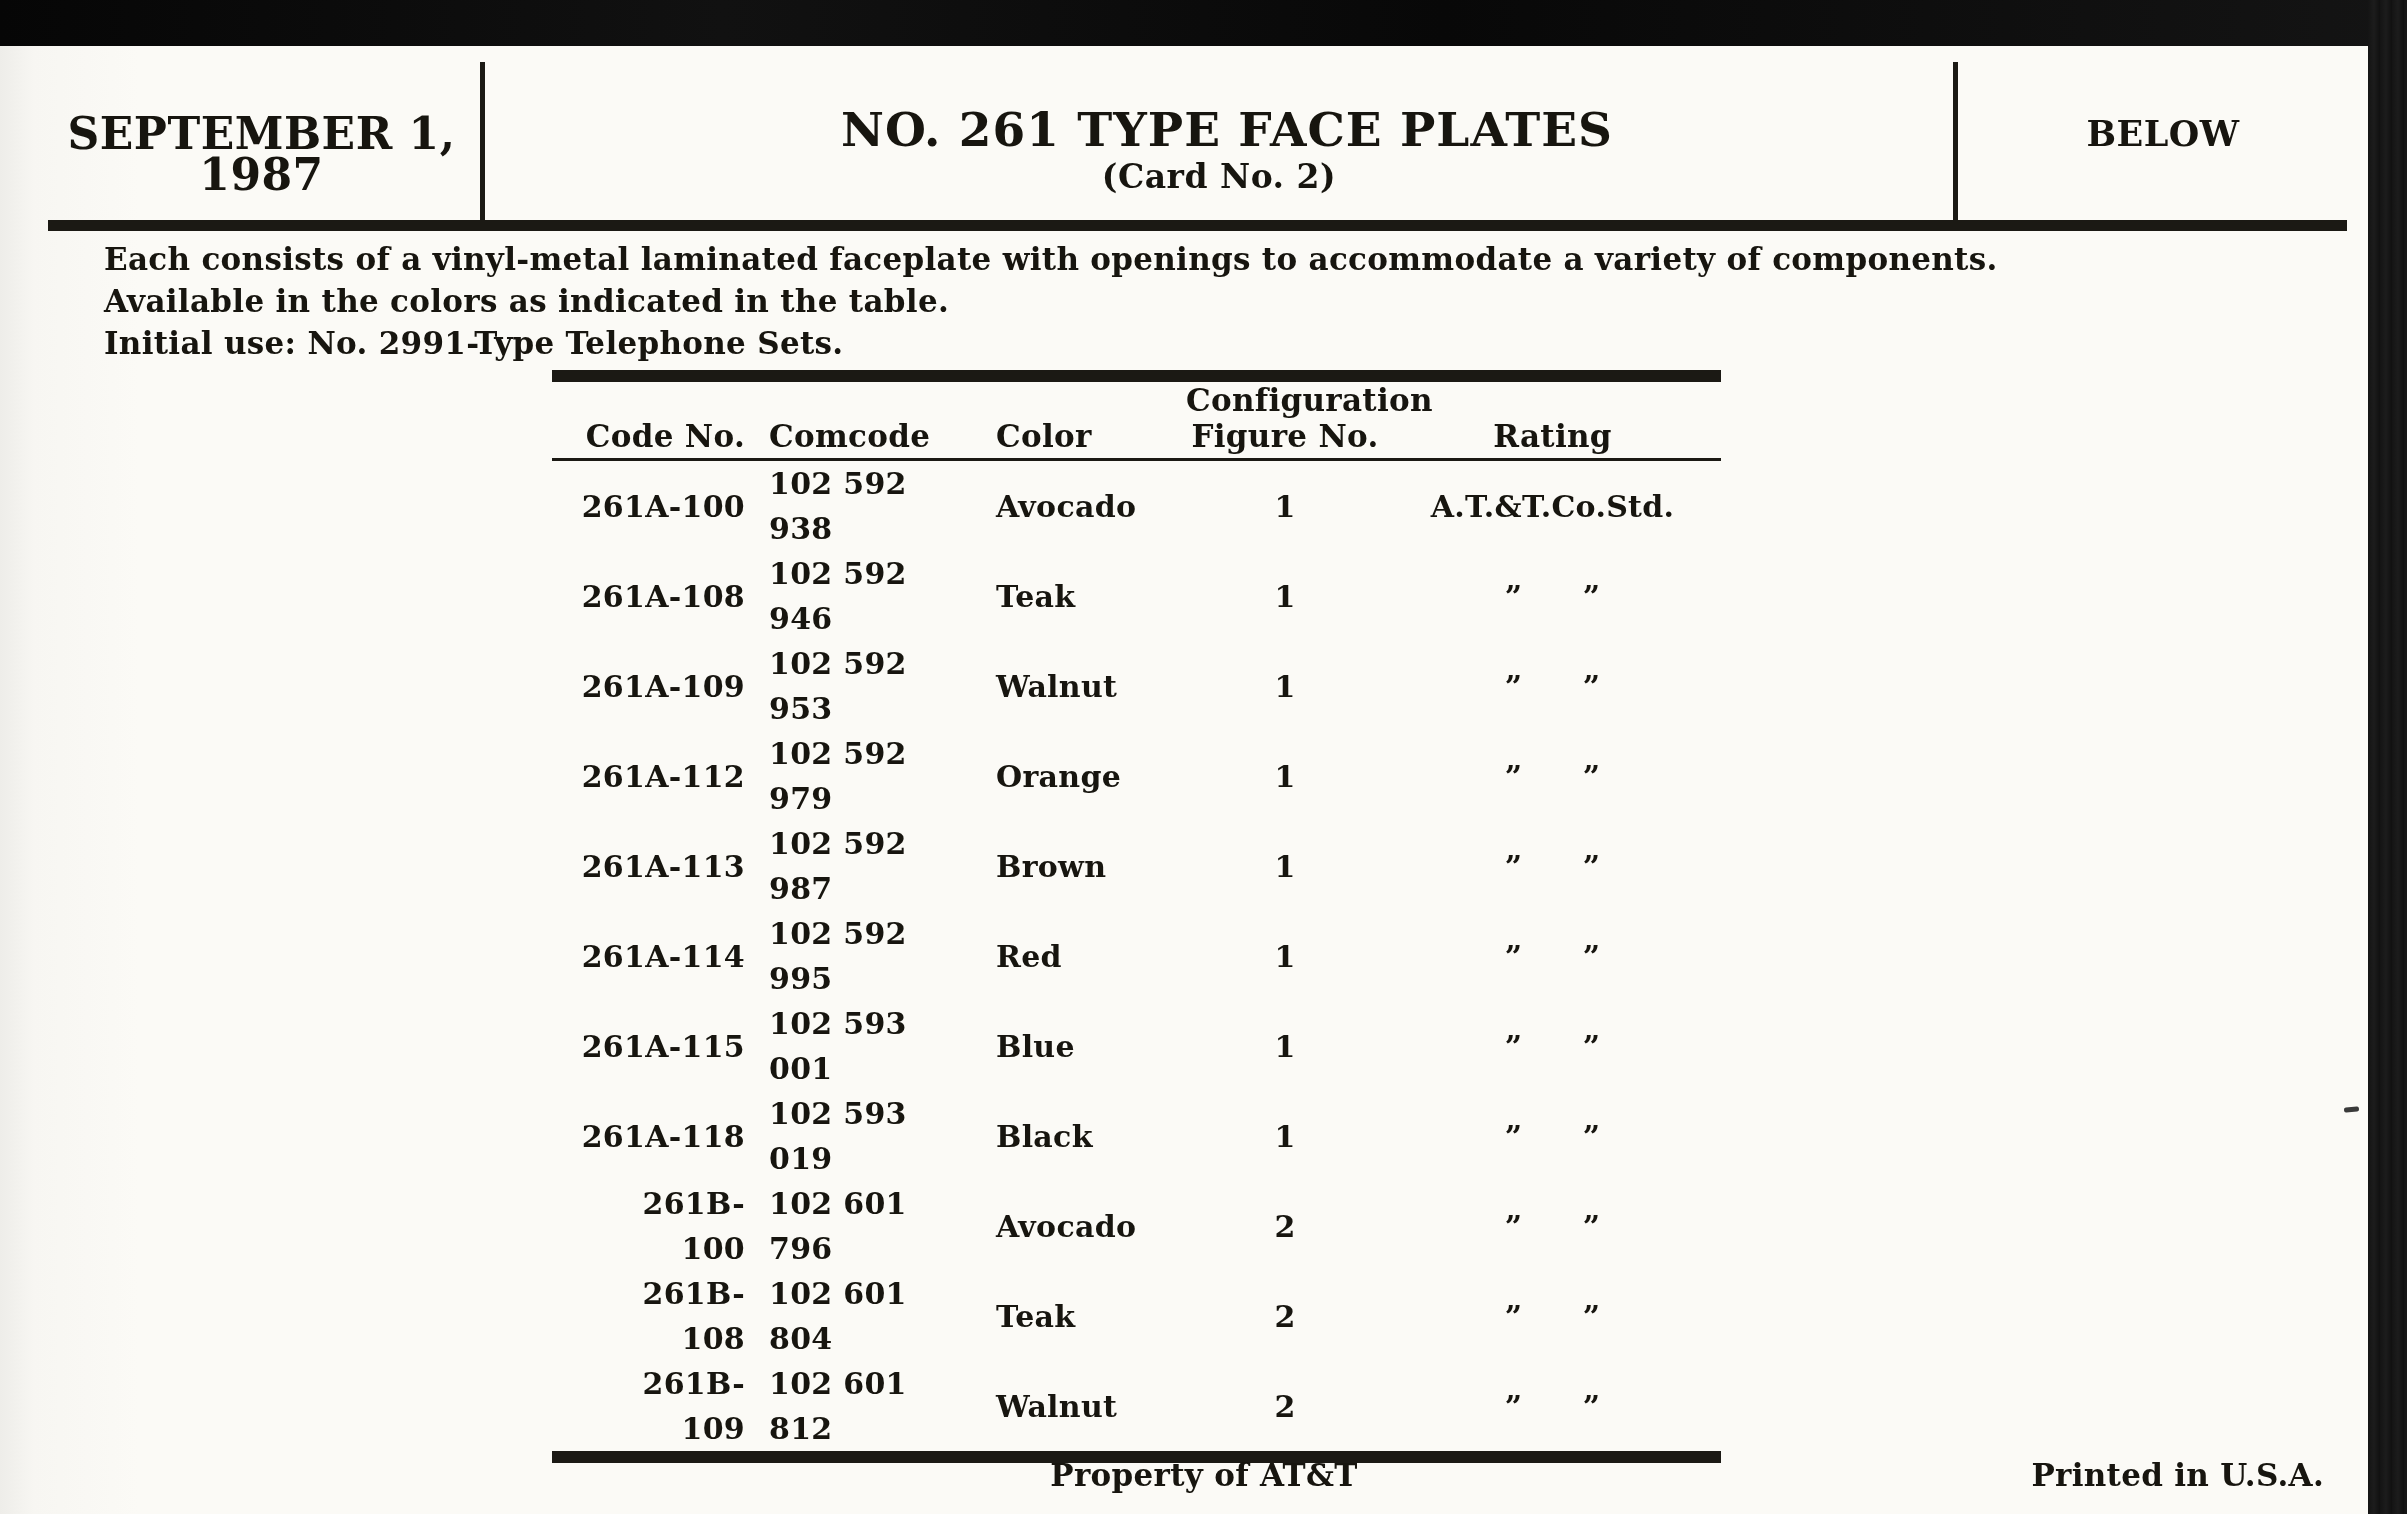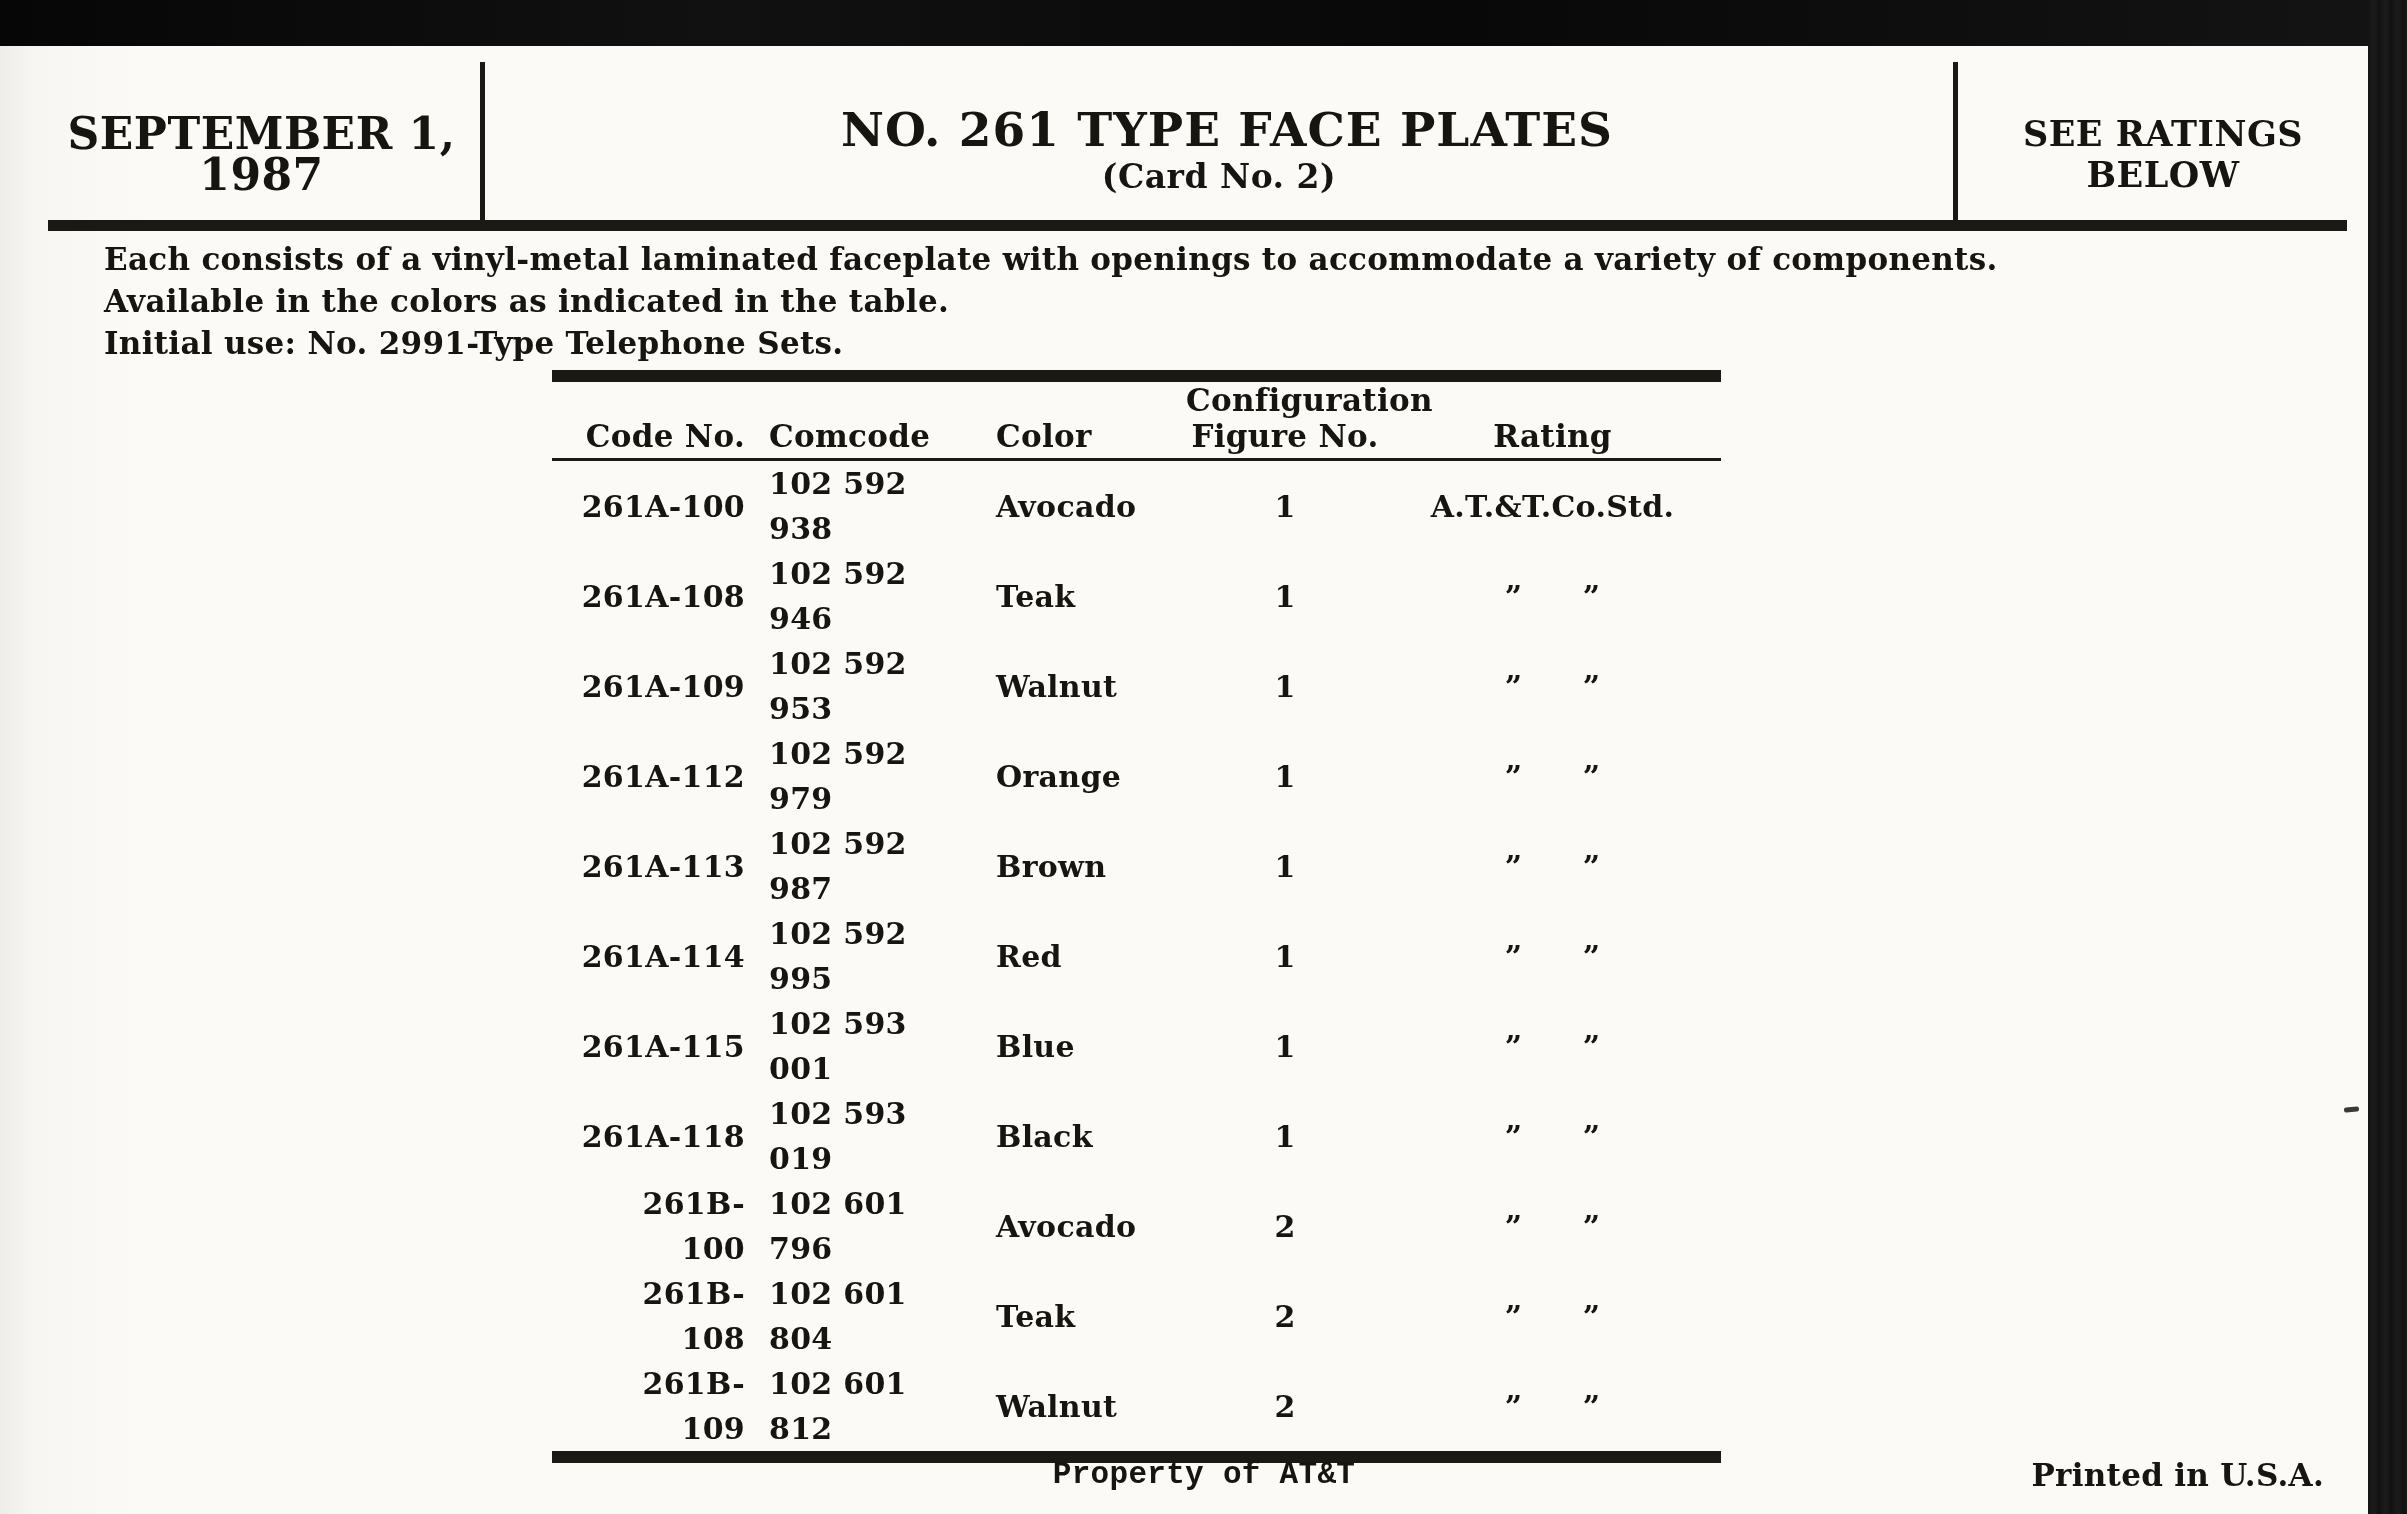--- a/index.html
+++ b/index.html
@@ -65,21 +65,21 @@
     font-size: 30px; height: 45px; line-height: 45px; letter-spacing: 0.3px;
     overflow: visible;
   }
   .col-code   { text-align: right; padding-left: 28px !important; }
   .col-comcode{ text-align: left; padding-left: 24px !important; }
   .col-color  { text-align: left; padding-left: 28px !important; }
   .col-figure { text-align: center; }
   .col-rating { text-align: center; white-space: pre; }
   .footer-center {
     position: absolute; left: 0; top: 1457px; width: 2408px;
-    text-align: center; font-size: 31px; letter-spacing: 0.3px; font-family: Liberation Mono, monospace;
+    text-align: center; font-size: 31px; letter-spacing: 0.3px;
   }
   .footer-right {
     position: absolute; right: 84px; top: 1457px;
     font-size: 31px; letter-spacing: 0.3px;
   }
   .speck {
     position: absolute; left: 2344px; top: 1107px; width: 15px; height: 5px;
     background: #3a3a3a; border-radius: 2px; transform: rotate(-6deg);
   }
 </style>
@@ -99,21 +99,20 @@
   <div class="vdivider vd1"></div>
 
   <div class="title-block">
     <h1>NO. 261 TYPE FACE PLATES</h1>
     <div class="subtitle">(Card No. 2)</div>
   </div>
 
   <div class="vdivider vd2"></div>
 
   <div class="ratings-block">
-    <div>SEE RATINGS</div>
     <div>BELOW</div>
   </div>
 
   <div class="header-rule"></div>
 
   <div class="description">
     <p>Each consists of a vinyl-metal laminated faceplate with openings to accommodate a variety of components.</p>
     <p>Available in the colors as indicated in the table.</p>
     <p>Initial use: No. 2991-Type Telephone Sets.</p>
   </div>

